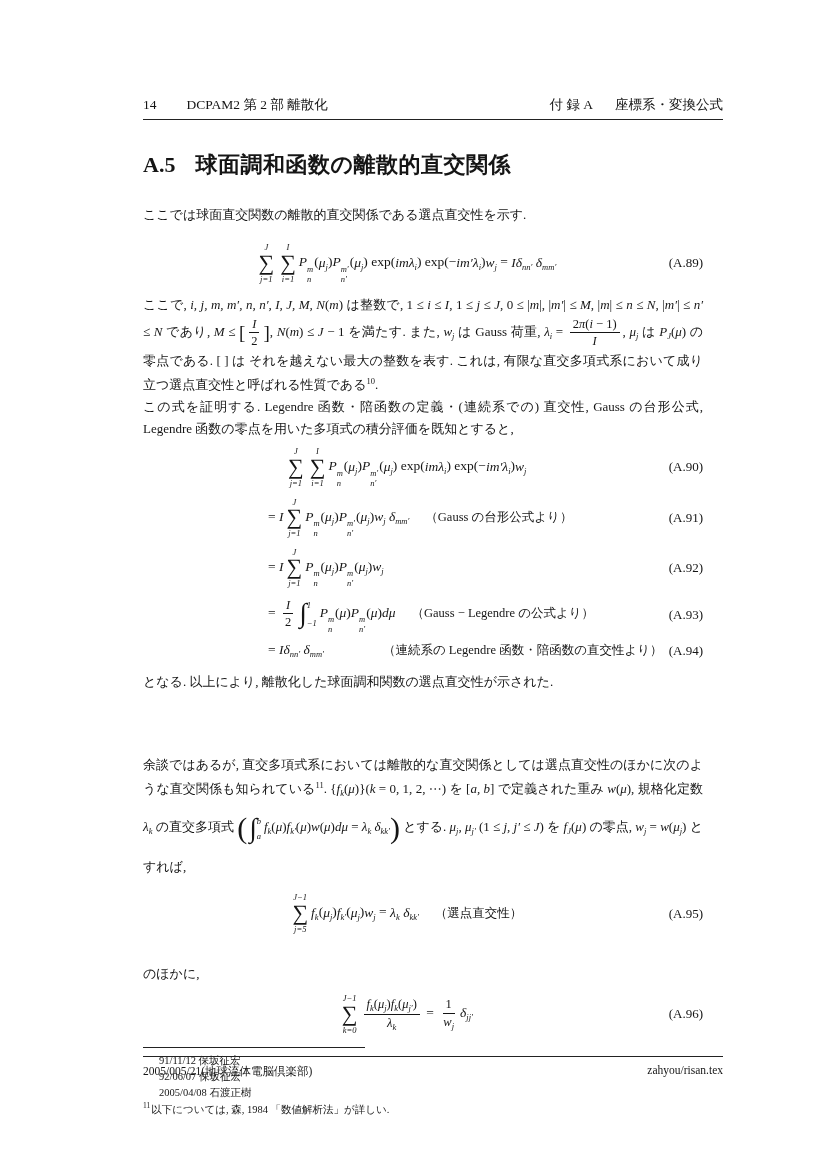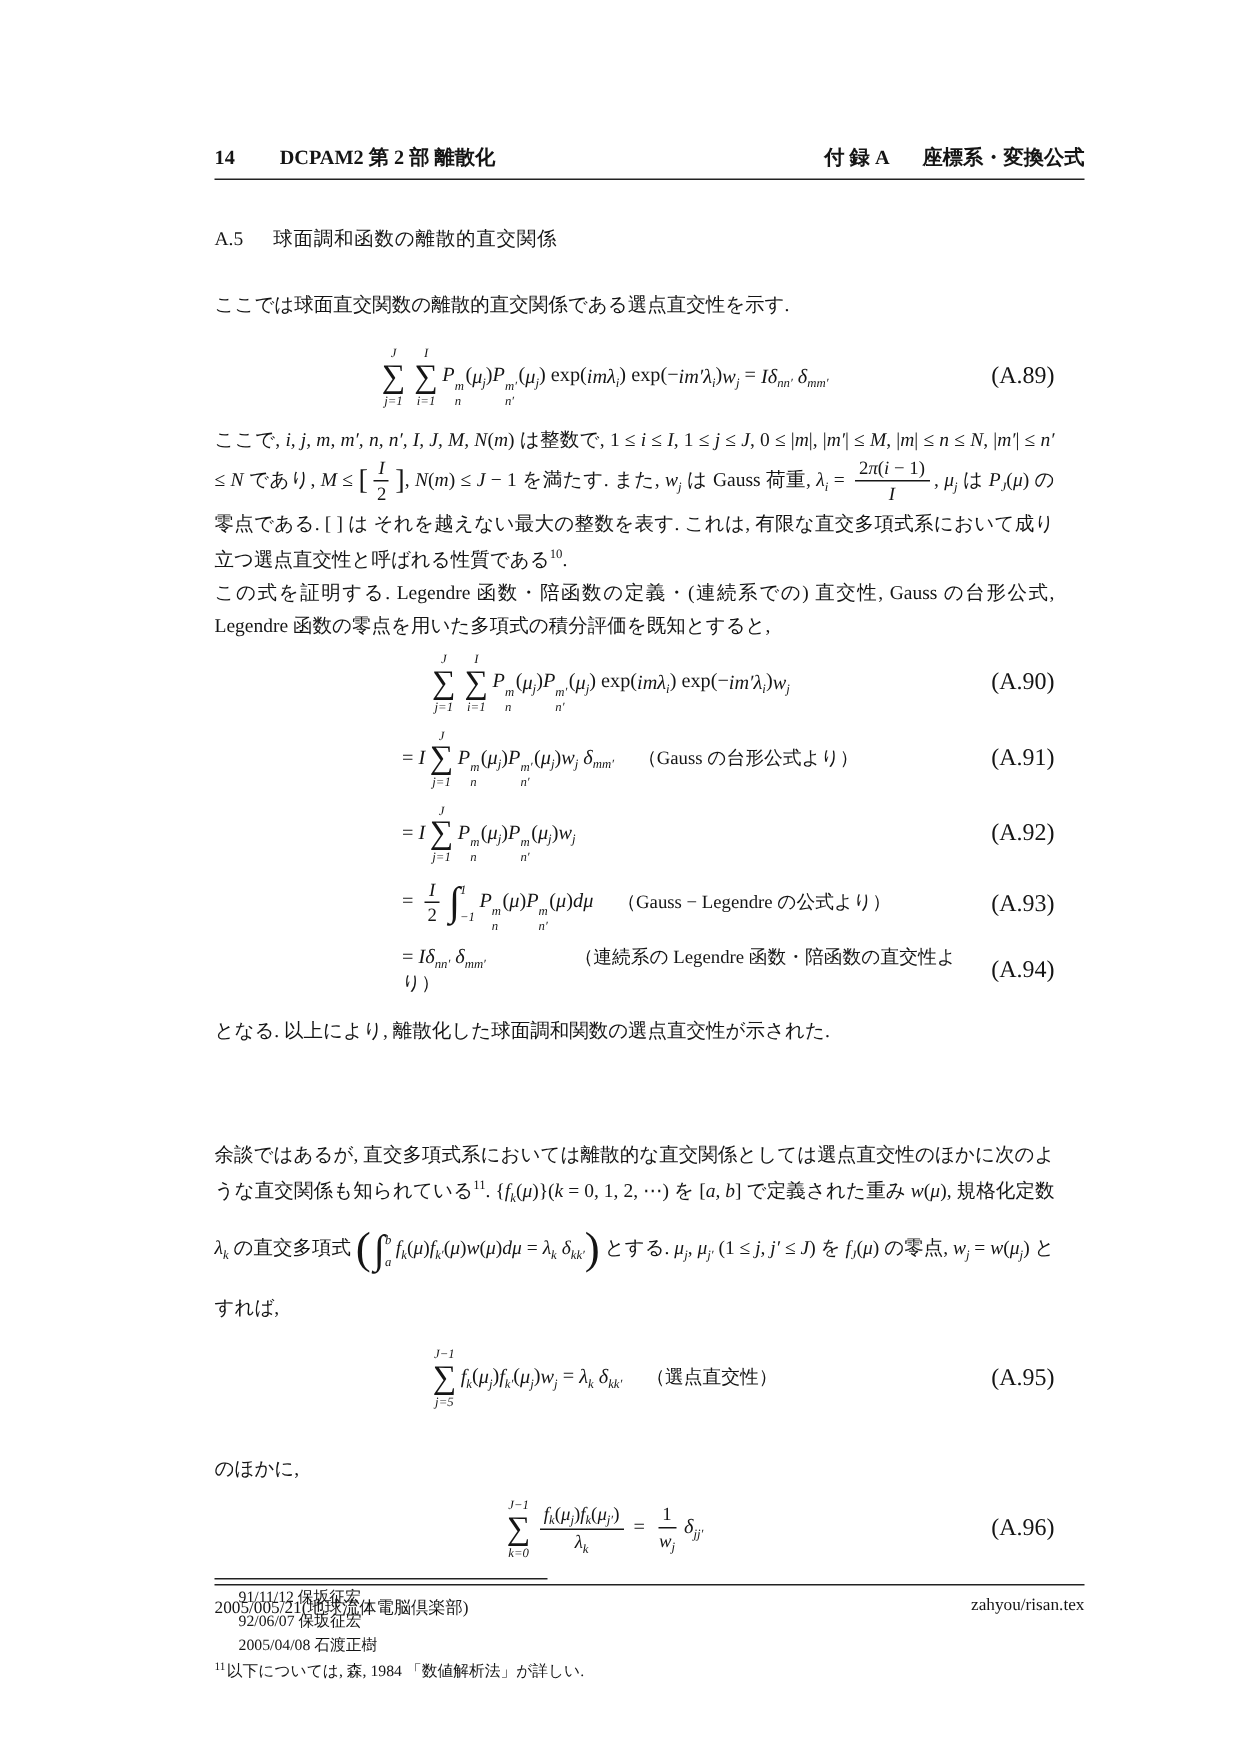--- a/index.html
+++ b/index.html
@@ -1,38 +1,38 @@
 <!DOCTYPE html>
 <html><head>
 <meta charset="utf-8">
 <style>
   html,body{margin:0;padding:0;background:#fff;}
   body{width:826px;height:1169px;position:relative;font-family:"Liberation Serif","DejaVu Serif",serif;color:#151515;}
   .inner{position:absolute;left:143px;top:0;width:580px;}
   
-  .running-header{margin-top:96px;display:flex;justify-content:space-between;align-items:baseline;font-weight:bold;font-size:13.5px;padding-bottom:5px;border-bottom:1.3px solid #222;}
+  .running-header{margin-top:96px;display:flex;justify-content:space-between;align-items:baseline;font-weight:normal;font-size:13.5px;padding-bottom:5px;border-bottom:1.3px solid #222;}
   .h-left .pnum{margin-right:30px;}
   .h-right .gap{margin-left:22px;}
   
-  .section{margin:30px 0 0 0;font-size:13px;font-weight:normal;}
+  .section{margin:30px 0 0 0;font-size:22px;font-weight:bold;}
   .section .secnum{font-family:"Liberation Serif","DejaVu Serif",serif;margin-right:20px;}
   .section .sectitle{font-family:"DejaVu Sans","Liberation Sans",sans-serif;letter-spacing:.5px;}
   
   .para{margin:0;font-size:13px;line-height:1.72;text-align:justify;width:560px;}
   .p-intro{margin-top:24px;}
   .p-cond{margin-top:8px;line-height:1.78;}
   .p-proof{}
   .p-concl{margin-top:12px;}
   .p-digr{margin-top:60px;line-height:1.8;}
   .p-add{margin-top:28px;}
   
   .eqrow{display:flex;align-items:center;width:560px;font-size:13.5px;}
   .eqbody{flex:1;}
   .center{text-align:center;}
-  .eqnum{flex:none;text-align:right;font-size:16px;}
+  .eqnum{flex:none;text-align:right;font-size:13px;}
   .eq89{margin-top:16px;margin-bottom:6px;}
   .eqarr{margin-top:6px;}
   .eqarr .eqbody{text-align:left;padding-left:125px;}
   .eq90 .eqbody{padding-left:142px;}
   .eqrow{margin-bottom:8px;}
   .eq94{margin-bottom:2px;}
   .eq95{margin-top:14px;margin-bottom:4px;}
   .eq96{margin-top:8px;}
   
   i{font-family:"Liberation Serif","DejaVu Serif",serif;}

